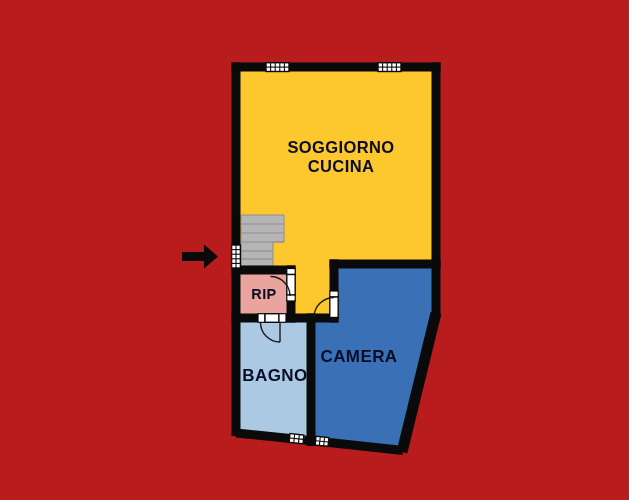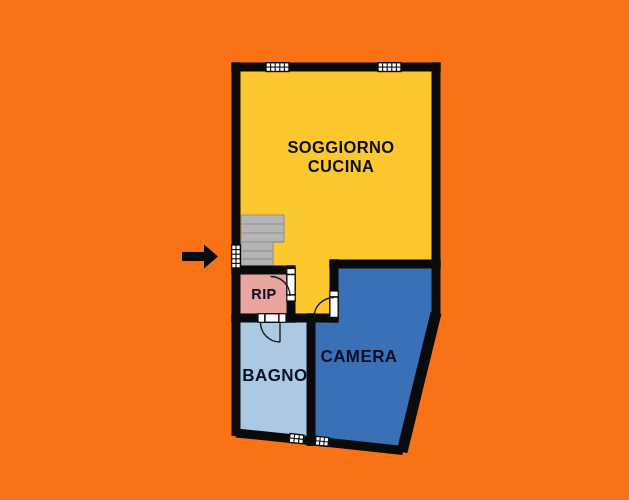--- a/index.html
+++ b/index.html
@@ -5,21 +5,21 @@
   html, body {
     margin: 0;
     padding: 0;
     background: #ffffff;
     font-family: "Liberation Sans", sans-serif;
   }
   .canvas {
     position: relative;
     width: 629px;
     height: 500px;
-    background: #f97316;
+    background: #b91c1c;
     overflow: hidden;
   }
   svg { display: block; }
   .wall {
     stroke: #0a0a0a;
     stroke-width: 9;
     stroke-linecap: butt;
   }
   .wall-thick { stroke: #0a0a0a; stroke-width: 11; stroke-linecap: butt; }
   .sym-frame { fill: #ffffff; stroke: #0a0a0a; stroke-width: 1.4; }

